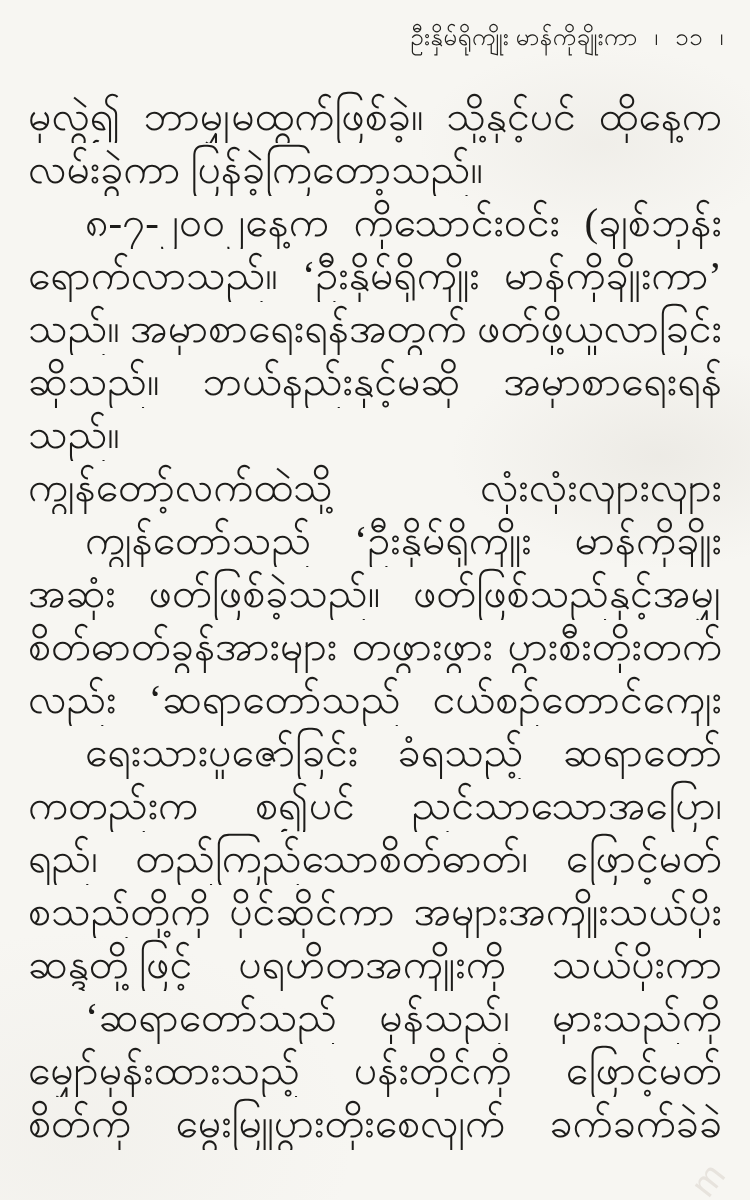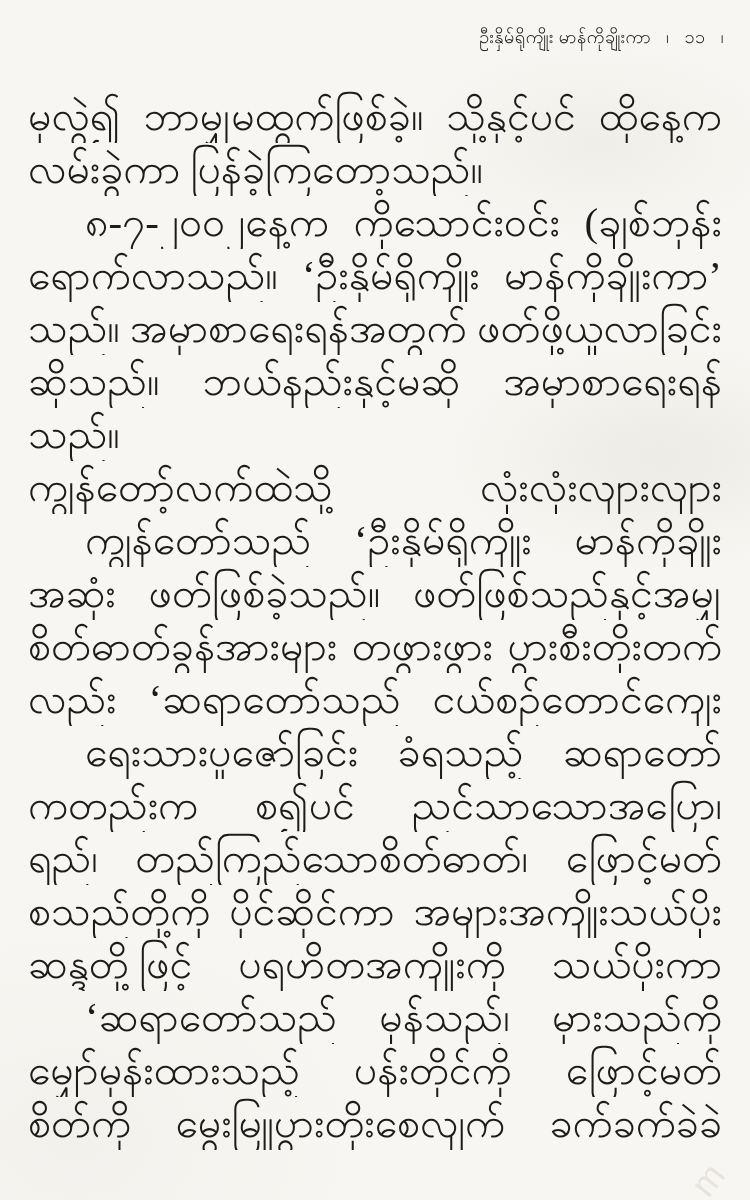--- a/index.html
+++ b/index.html
@@ -18,21 +18,21 @@
       radial-gradient(ellipse 260px 140px at 80% 12%, rgba(195,189,178,0.14), transparent 70%),
       radial-gradient(ellipse 400px 300px at 10% 95%, rgba(200,195,185,0.10), transparent 70%),
       #f7f6f2;
     font-family: "Liberation Serif", "DejaVu Serif", serif;
     color: #1d1c1a;
   }
   .running-header {
     position: absolute;
     top: 20px;
     right: 16px;
-    font-size: 18px;
+    font-size: 24px;
     line-height: 34px;
     letter-spacing: 0.5px;
     color: #23221f;
     white-space: nowrap;
   }
   .running-header .sep {
     margin: 0 10px;
   }
   .body-text {
     position: absolute;

